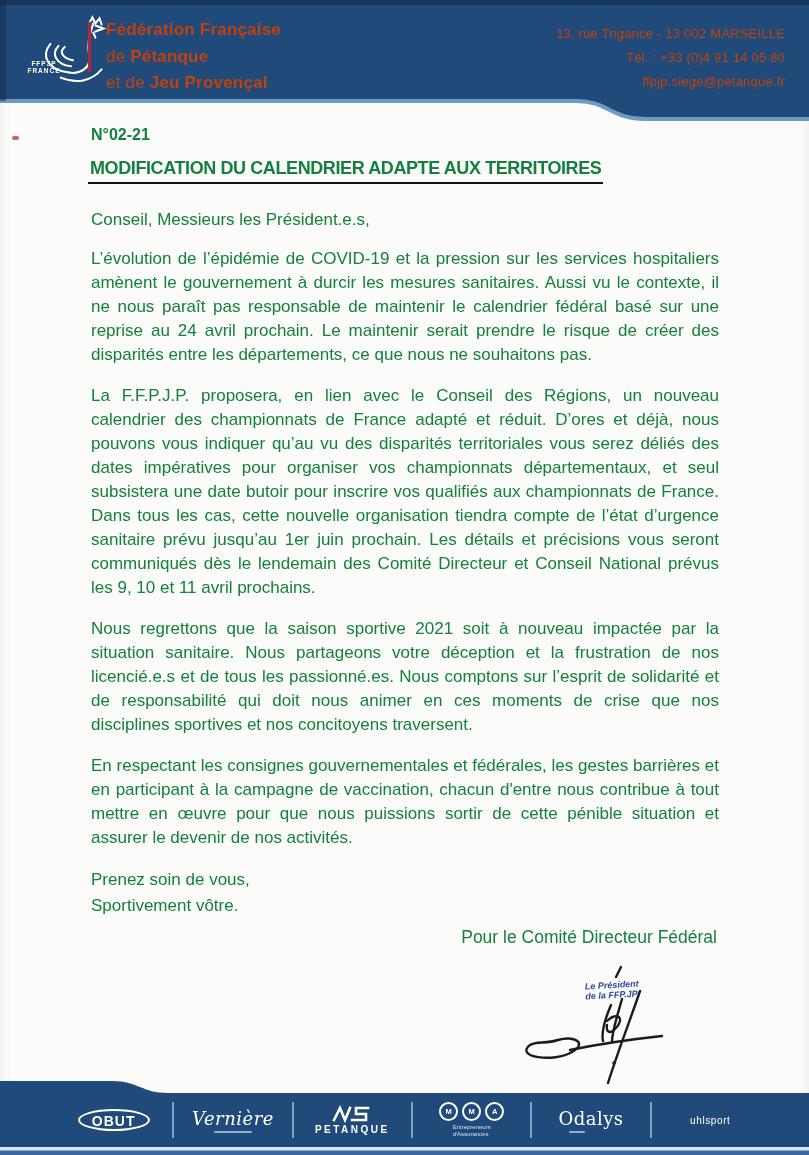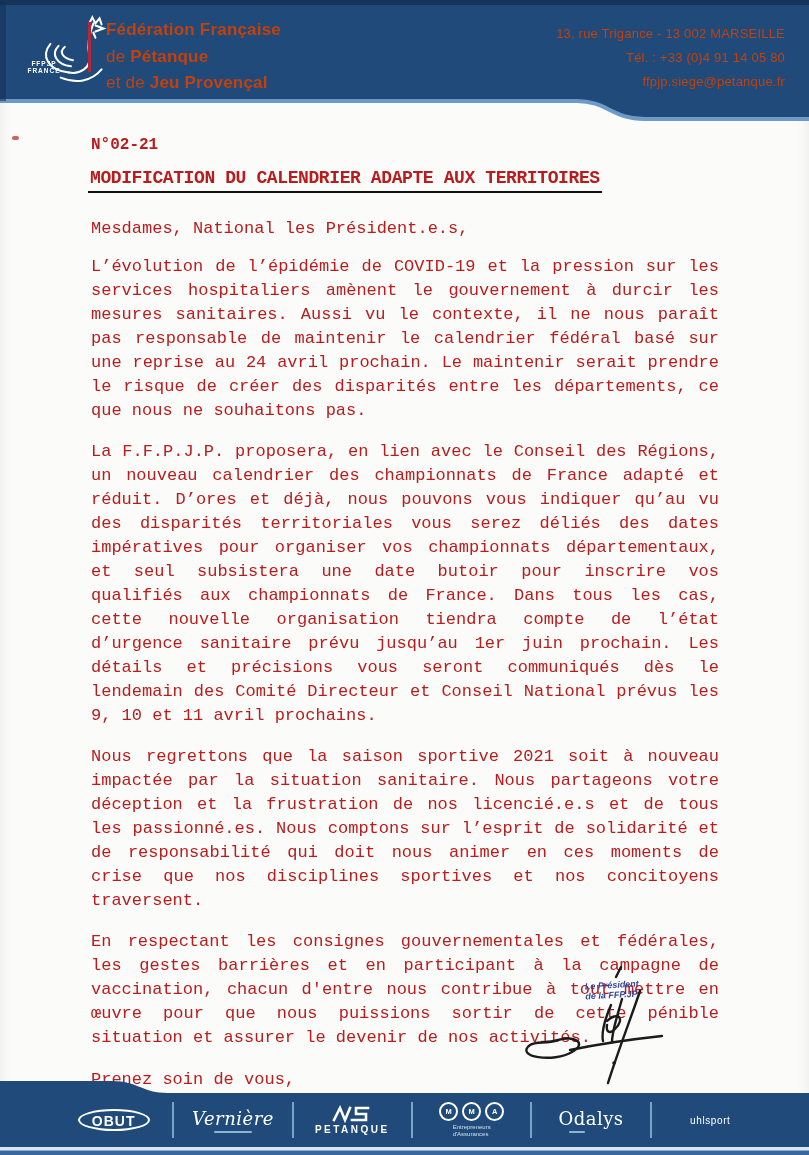--- a/index.html
+++ b/index.html
@@ -15,22 +15,22 @@
   .hdr-red-line{position:absolute;top:22px;left:88px;width:3px;height:50px;background:#b3273a;}
   .hdr-org{position:absolute;top:17px;left:106px;color:#c2410c;font-size:17px;line-height:26.5px;
         letter-spacing:0.2px;}
   .hdr-org b{font-weight:bold;}
   .hdr-contact{position:absolute;top:22px;right:24px;text-align:right;color:#c2410c;
         font-size:13px;line-height:24px;letter-spacing:0.2px;}
 
   
   .scan-speck{position:absolute;left:12px;top:136px;width:7px;height:4px;background:#c24b4b;
         border-radius:2px;opacity:0.85;}
-  .letter{position:absolute;left:91px;top:136px;width:628px;color:#b91c1c;
-        font-family:Liberation Mono, monospace;}
+  .letter{position:absolute;left:91px;top:126px;width:628px;color:#15803d;
+        font-family:Liberation Sans, sans-serif;}
   .ref{font-size:16px;font-weight:bold;margin:0 0 14px 0;}
   .title-wrap{margin:0 0 26px -3px;}
   .title{display:inline-block;font-size:18px;font-weight:bold;letter-spacing:-0.4px;
         white-space:nowrap;border-bottom:2.5px solid #111;padding:0 2px 3px 2px;}
   .salutation{font-size:17px;margin:0 0 17px 0;}
   .para{font-size:17px;line-height:24px;text-align:justify;margin:0 0 17px 0;}
   .closing{font-size:17px;line-height:26px;margin:6px 0 8px 0;}
   .signoff{font-size:17.5px;text-align:right;margin:2px 2px 0 0;}
 
   
@@ -103,21 +103,21 @@
 
   <div class="scan-speck"></div>
 
   <div class="letter">
     <p class="ref">N°02-21</p>
 
     <div class="title-wrap">
       <span class="title">MODIFICATION DU CALENDRIER ADAPTE AUX TERRITOIRES</span>
     </div>
 
-    <p class="salutation">Mesdames, National les Président.e.s,</p>
+    <p class="salutation">Conseil, Messieurs les Président.e.s,</p>
 
     <p class="para">L’évolution de l’épidémie de COVID-19 et la pression sur les services hospitaliers amènent le gouvernement à durcir les mesures sanitaires. Aussi vu le contexte, il ne nous paraît pas responsable de maintenir le calendrier fédéral basé sur une reprise au 24 avril prochain. Le maintenir serait prendre le risque de créer des disparités entre les départements, ce que nous ne souhaitons pas.</p>
     <p class="para">La F.F.P.J.P. proposera, en lien avec le Conseil des Régions, un nouveau calendrier des championnats de France adapté et réduit. D’ores et déjà, nous pouvons vous indiquer qu’au vu des disparités territoriales vous serez déliés des dates impératives pour organiser vos championnats départementaux, et seul subsistera une date butoir pour inscrire vos qualifiés aux championnats de France. Dans tous les cas, cette nouvelle organisation tiendra compte de l’état d’urgence sanitaire prévu jusqu’au 1er juin prochain. Les détails et précisions vous seront communiqués dès le lendemain des Comité Directeur et Conseil National prévus les 9, 10 et 11 avril prochains.</p>
     <p class="para">Nous regrettons que la saison sportive 2021 soit à nouveau impactée par la situation sanitaire. Nous partageons votre déception et la frustration de nos licencié.e.s et de tous les passionné.es. Nous comptons sur l’esprit de solidarité et de responsabilité qui doit nous animer en ces moments de crise que nos disciplines sportives et nos concitoyens traversent.</p>
     <p class="para">En respectant les consignes gouvernementales et fédérales, les gestes barrières et en participant à la campagne de vaccination, chacun d'entre nous contribue à tout mettre en œuvre pour que nous puissions sortir de cette pénible situation et assurer le devenir de nos activités.</p>
 
     <div class="closing">
       <div>Prenez soin de vous,</div>
       <div>Sportivement vôtre.</div>
     </div>

